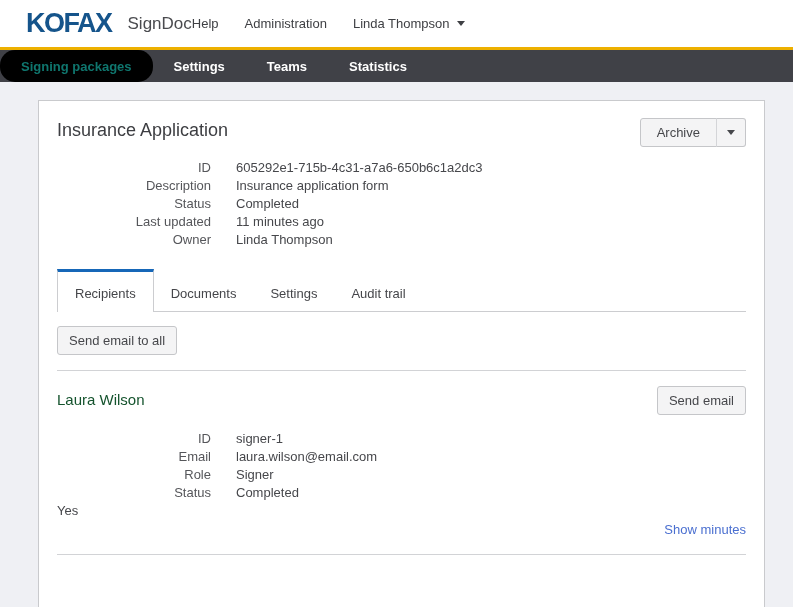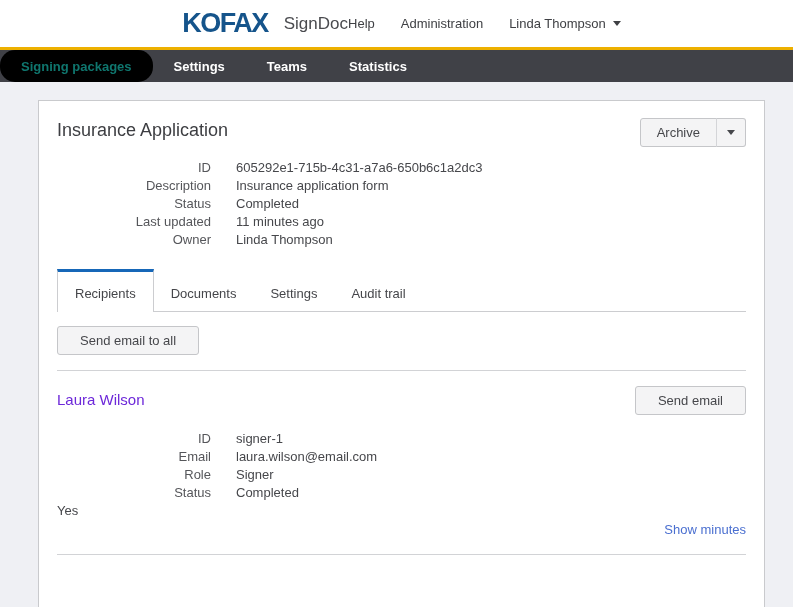--- a/index.html
+++ b/index.html
@@ -6,21 +6,21 @@
   html,body { width:793px; height:607px; }
   body {
     font-family:"Liberation Sans", sans-serif;
     background:#eff0f4;
     color:#4a4b4f;
     overflow:hidden;
   }
   
   .app-header {
     height:47px; background:#ffffff;
-    display:flex; align-items:center; justify-content:center;
+    display:flex; align-items:center; justify-content:flex-start;
     padding:0 16px 0 26px;
   }
   .logo-group { display:flex; align-items:center; gap:16px; }
   .kofax-logo {
     font-size:27px; font-weight:800; letter-spacing:-1.5px;
     color:#15548b; cursor:pointer;
   }
   .app-name { font-size:17px; color:#4a4b4f; }
   .header-links { display:flex; align-items:center; gap:26px; font-size:13px; color:#3f4044; }
   .header-links a { color:#3f4044; text-decoration:none; cursor:pointer; }
@@ -46,21 +46,21 @@
     padding:17px 18px 20px 18px;
   }
   .card-header { display:flex; justify-content:space-between; align-items:flex-start; }
   .page-title { font-size:18px; font-weight:400; color:#3d3e42; padding-top:2px; }
   
   .split-btn { display:flex; }
   .btn {
     font-family:"Liberation Sans", sans-serif;
     font-size:13px; color:#46474b;
     background:#f4f4f5; border:1px solid #c5c6c9; border-radius:3px;
-    padding:6px 22px; cursor:pointer;
+    padding:6px 11px; cursor:pointer;
   }
   .split-btn .btn.main { border-radius:3px 0 0 3px; padding:6px 16px; }
   .split-btn .btn.drop {
     border-radius:0 3px 3px 0; border-left:1px solid #d4d5d8;
     margin-left:-1px; padding:6px 10px; display:flex; align-items:center;
   }
   .split-btn .caret { border-top-color:#46474b; }
   
   .details { display:grid; grid-template-columns:154px 1fr; column-gap:25px; row-gap:3px;
              font-size:13px; margin-top:13px; }
@@ -76,21 +76,21 @@
     background:#ffffff;
     border-left:1px solid #cccdd0; border-right:1px solid #cccdd0;
     border-top:3px solid #1667b8;
     padding-top:14px; margin-bottom:-1px; padding-bottom:11px;
   }
   
   .tab-body { padding-top:14px; }
   .divider { border:none; border-top:1px solid #d2d3d6; margin:0; }
   .divider.after-send { margin-top:15px; }
   .recipient-head { display:flex; justify-content:space-between; align-items:flex-start; padding-top:15px; }
-  .recipient-name { font-size:15px; font-weight:400; color:#6d28d9; padding-top:5px; }
+  .recipient-name { font-size:15px; font-weight:400; color:#14532d; padding-top:5px; }
   .recipient-details { margin-top:16px; }
   .show-details-row { text-align:right; margin-top:2px; }
   .link { font-size:13px; color:#4a6fd0; text-decoration:none; cursor:pointer; }
   .divider.after-recipient { margin-top:16px; }
   .btn-primary {
     font-family:"Liberation Sans", sans-serif;
     font-size:13px; color:#ffffff; background:#1a6bbd;
     border:1px solid #1a6bbd; border-radius:3px;
     padding:7px 15px; cursor:pointer; margin-top:54px;
   }

